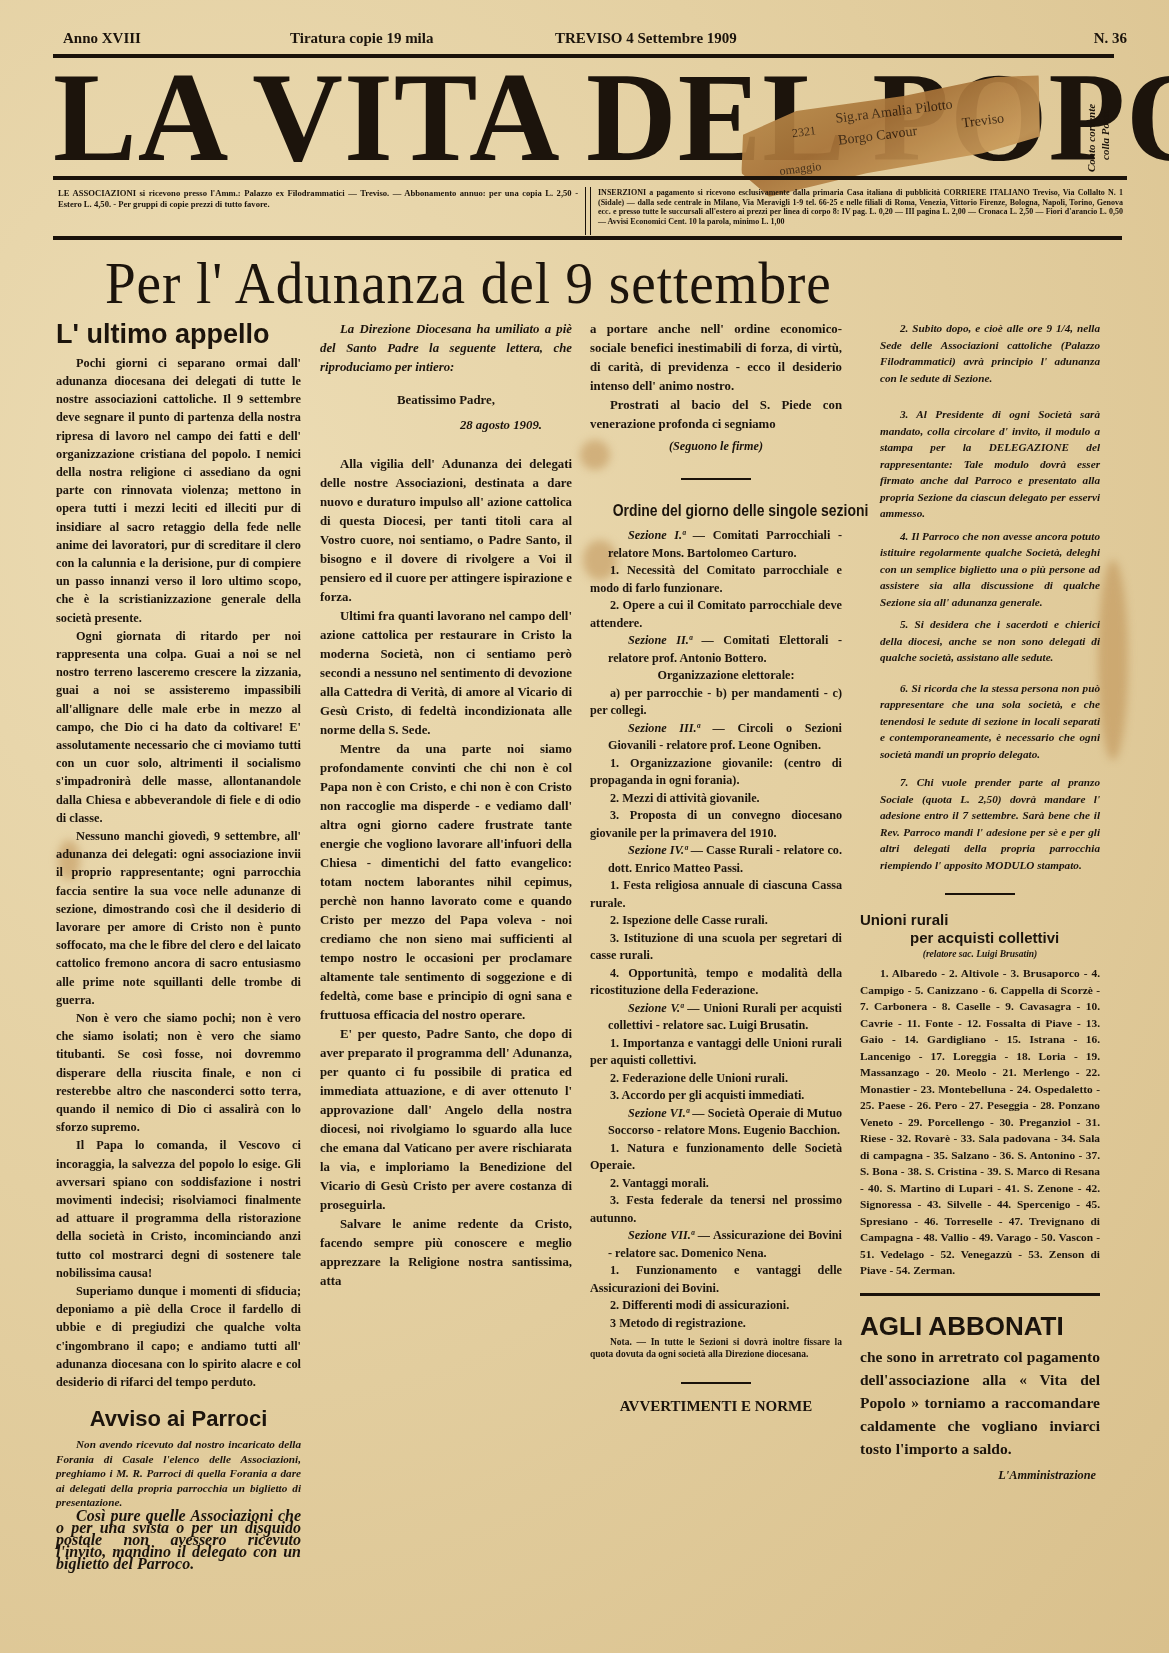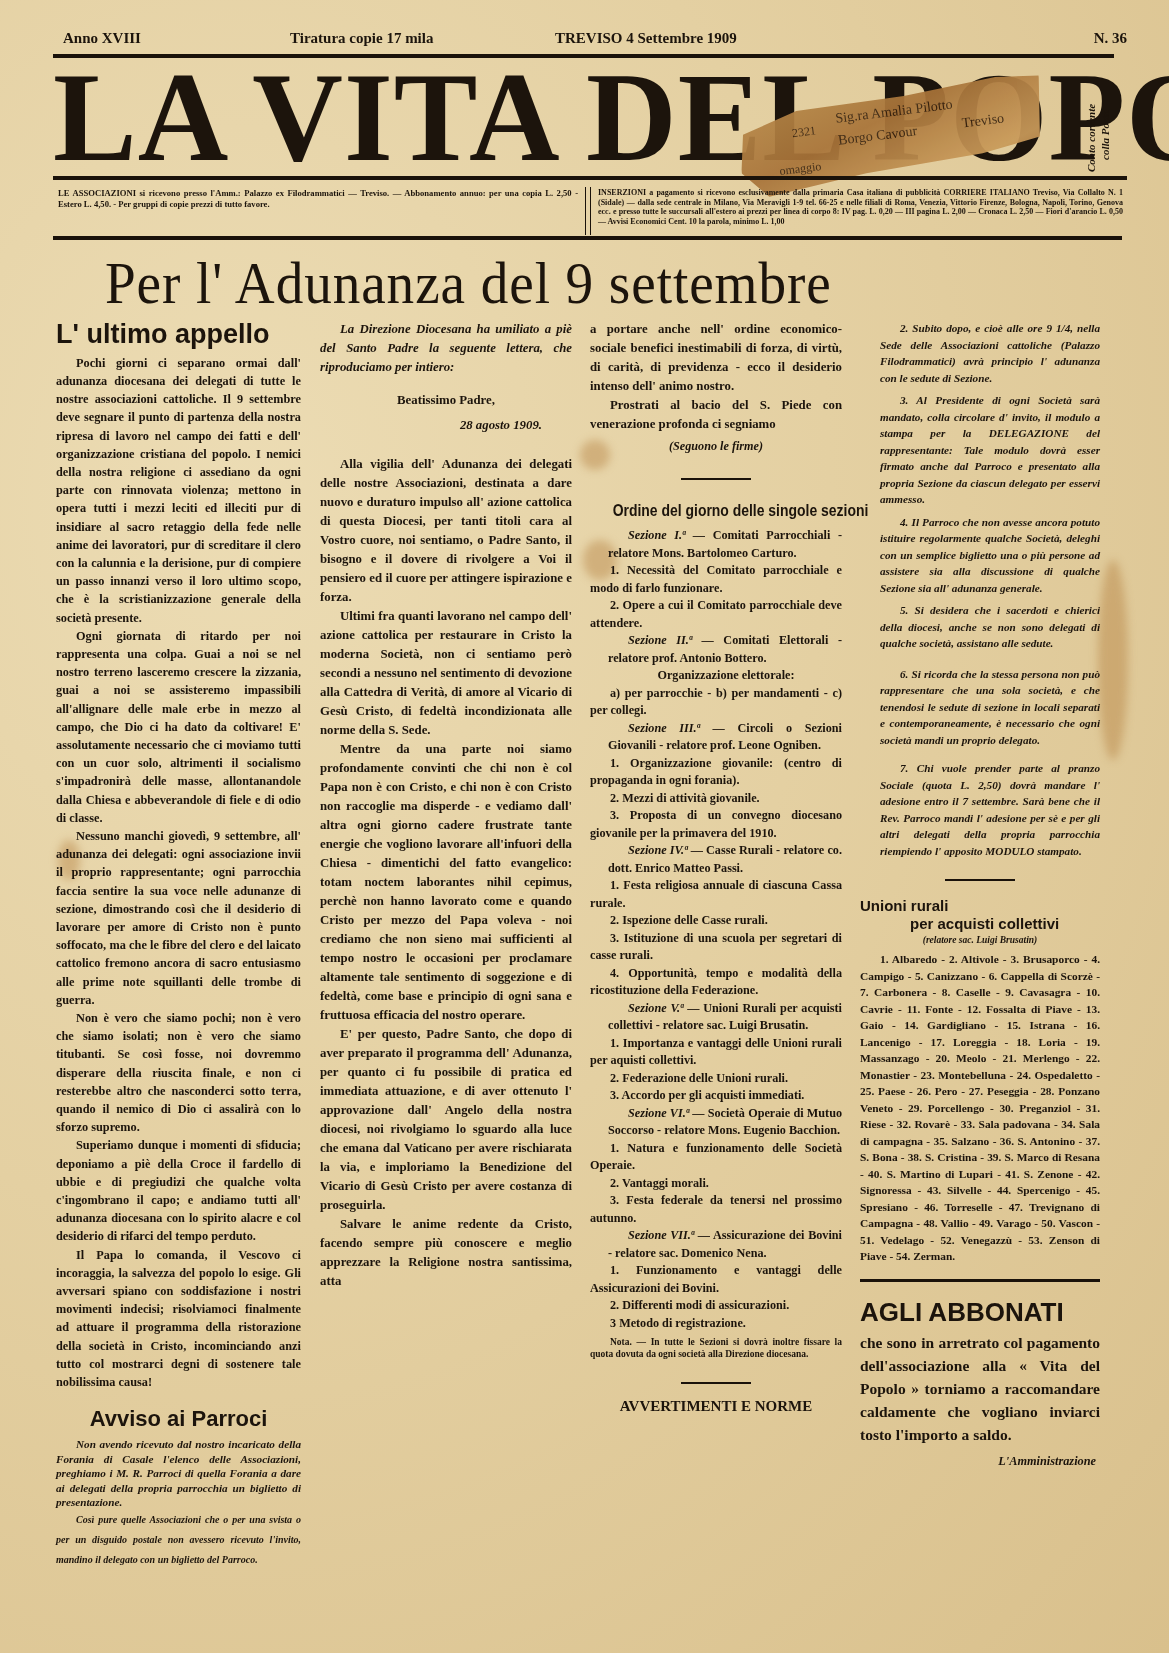--- a/index.html
+++ b/index.html
@@ -72,21 +72,21 @@
 
 <div class="page">
 
   <div class="stain" style="left:50px;top:840px;width:22px;height:40px;"></div>
   <div class="stain" style="left:572px;top:440px;width:30px;height:30px;"></div>
   <div class="stain" style="left:575px;top:540px;width:34px;height:40px;"></div>
   <div class="stain" style="left:1090px;top:560px;width:30px;height:200px;"></div>
 
   <div class="topline">
     <span style="left:0;">Anno XVIII</span>
-    <span style="left:227px;">Tiratura copie 17 mila</span>
+    <span style="left:227px;">Tiratura copie 19 mila</span>
     <span style="left:492px;">TREVISO 4 Settembre 1909</span>
     <span style="right:0;">N. 36</span>
   </div>
   <div class="rule-thick" style="top:54px;height:4px;"></div>
 
   <div class="masthead">LA VITA DEL POPOLO</div>
 
   <div class="label-stamp">
     <span style="left:55px;top:26px;font-size:12px;">2321</span>
     <span style="left:100px;top:16px;">Sig.ra Amalia Pilotto</span>
@@ -109,25 +109,25 @@
   <div class="rule-thick" style="top:236px;height:4px;right:55px;"></div>
 
   <div class="big-headline">Per l' Adunanza del 9 settembre</div>
 
   <div class="col" style="left:48px;width:245px;">
     <h2 class="sec-title" style="font-size:27px;margin-bottom:4px;">L' ultimo appello</h2>
     <p>Pochi giorni ci separano ormai dall' adunanza diocesana dei delegati di tutte le nostre associazioni cattoliche. Il 9 settembre deve segnare il punto di partenza della nostra ripresa di lavoro nel campo dei fatti e dell' organizzazione cristiana del popolo. I nemici della nostra religione ci assediano da ogni parte con rinnovata violenza; mettono in opera tutti i mezzi leciti ed illeciti pur di insidiare al sacro retaggio della fede nelle anime dei lavoratori, pur di screditare il clero con la calunnia e la derisione, pur di compiere un passo innanzi verso il loro ultimo scopo, che è la scristianizzazione generale della società presente.</p>
     <p>Ogni giornata di ritardo per noi rappresenta una colpa. Guai a noi se nel nostro terreno lasceremo crescere la zizzania, guai a noi se assisteremo impassibili all'allignare delle male erbe in mezzo al campo, che Dio ci ha dato da coltivare! E' assolutamente necessario che ci moviamo tutti con un cuor solo, altrimenti il socialismo s'impadronirà delle masse, allontanandole dalla Chiesa e abbeverandole di fiele e di odio di classe.</p>
     <p>Nessuno manchi giovedì, 9 settembre, all' adunanza dei delegati: ogni associazione invii il proprio rappresentante; ogni parrocchia faccia sentire la sua voce nelle adunanze di sezione, dimostrando così che il desiderio di lavorare per amore di Cristo non è punto soffocato, ma che le fibre del clero e del laicato cattolico fremono ancora di sacro entusiasmo alle prime note squillanti delle trombe di guerra.</p>
     <p>Non è vero che siamo pochi; non è vero che siamo isolati; non è vero che siamo titubanti. Se così fosse, noi dovremmo disperare della riuscita finale, e non ci resterebbe altro che nasconderci sotto terra, quando il nemico di Dio ci assalirà con lo sforzo supremo.</p>
+    <p>Il Papa lo comanda, il Vescovo ci incoraggia, la salvezza del popolo lo esige. Gli avversari spiano con soddisfazione i nostri movimenti indecisi; risolviamoci finalmente ad attuare il programma della ristorazione della società in Cristo, incominciando anzi tutto col mostrarci degni di sostenere tale nobilissima causa!</p>
     <p>Superiamo dunque i momenti di sfiducia; deponiamo a piè della Croce il fardello di ubbie e di pregiudizi che qualche volta c'ingombrano il capo; e andiamo tutti all' adunanza diocesana con lo spirito alacre e col desiderio di rifarci del tempo perduto.</p>
-    <p>Il Papa lo comanda, il Vescovo ci incoraggia, la salvezza del popolo lo esige. Gli avversari spiano con soddisfazione i nostri movimenti indecisi; risolviamoci finalmente ad attuare il programma della ristorazione della società in Cristo, incominciando anzi tutto col mostrarci degni di sostenere tale nobilissima causa!</p>
     <h3 class="sec-title center" style="font-size:22px;margin:16px 0 6px;">Avviso ai Parroci</h3>
     <p class="italic" style="font-size:11.2px;line-height:14.5px;">Non avendo ricevuto dal nostro incaricato della Forania di Casale l'elenco delle Associazioni, preghiamo i M. R. Parroci di quella Forania a dare ai delegati della propria parrocchia un biglietto di presentazione.</p>
-    <p class="italic" style="font-size:10px;line-height:20px;">Così pure quelle Associazioni che o per una svista o per un disguido postale non avessero ricevuto l'invito, mandino il delegato con un biglietto del Parroco.</p>
+    <p class="italic" style="font-size:16px;line-height:12px;">Così pure quelle Associazioni che o per una svista o per un disguido postale non avessero ricevuto l'invito, mandino il delegato con un biglietto del Parroco.</p>
   </div>
 
   <div class="col" style="left:312px;width:252px;font-size:12.8px;line-height:19px;">
     <p class="italic" style="margin-bottom:14px;">La Direzione Diocesana ha umiliato a piè del Santo Padre la seguente lettera, che riproduciamo per intiero:</p>
     <p class="center noindent" style="margin-bottom:6px;">Beatissimo Padre,</p>
     <p class="italic noindent" style="text-align:right;margin-right:30px;margin-bottom:20px;">28 agosto 1909.</p>
     <p>Alla vigilia dell' Adunanza dei delegati delle nostre Associazioni, destinata a dare nuovo e duraturo impulso all' azione cattolica di questa Diocesi, per tanti titoli cara al Vostro cuore, noi sentiamo, o Padre Santo, il bisogno e il dovere di rivolgere a Voi il pensiero ed il cuore per attingere ispirazione e forza.</p>
     <p>Ultimi fra quanti lavorano nel campo dell' azione cattolica per restaurare in Cristo la moderna Società, non ci sentiamo però secondi a nessuno nel sentimento di devozione alla Cattedra di Verità, di amore al Vicario di Gesù Cristo, di fedeltà incondizionata alle norme della S. Sede.</p>
     <p>Mentre da una parte noi siamo profondamente convinti che chi non è col Papa non è con Cristo, e chi non è con Cristo non raccoglie ma disperde - e vediamo dall' altra ogni giorno cadere frustrate tante energie che vogliono lavorare all'infuori della Chiesa - dimentichi del fatto evangelico: totam noctem laborantes nihil cepimus, perchè non hanno lavorato come e quando Cristo per mezzo del Papa voleva - noi crediamo che non sieno mai sufficienti al tempo nostro le occasioni per proclamare altamente tale sentimento di soggezione e di fedeltà, come base e principio di ogni sana e fruttuosa efficacia del nostro operare.</p>
     <p>E' per questo, Padre Santo, che dopo di aver preparato il programma dell' Adunanza, per quanto ci fu possibile di pratica ed immediata attuazione, e di aver ottenuto l' approvazione dall' Angelo della nostra diocesi, noi rivolgiamo lo sguardo alla luce che emana dal Vaticano per avere rischiarata la via, e imploriamo la Benedizione del Vicario di Gesù Cristo per avere costanza di proseguirla.</p>
@@ -181,21 +181,21 @@
       <p class="sez-sub">1. Funzionamento e vantaggi delle Assicurazioni dei Bovini.</p>
       <p class="sez-sub">2. Differenti modi di assicurazioni.</p>
       <p class="sez-sub">3 Metodo di registrazione.</p>
     </div>
     <p style="font-size:9.5px;line-height:12px;margin-top:4px;">Nota. — In tutte le Sezioni si dovrà inoltre fissare la quota dovuta da ogni società alla Direzione diocesana.</p>
     <div class="small-rule" style="margin:22px auto 14px;"></div>
     <h3 class="center" style="margin:0 0 10px;font-family:'Liberation Serif',serif;font-size:15px;">AVVERTIMENTI E NORME</h3>
   </div>
 
   <div class="col" style="left:852px;width:240px;">
-    <p class="item" style="margin-bottom:6px;">2. Subito dopo, e cioè alle ore 9 1/4, nella Sede delle Associazioni cattoliche (Palazzo Filodrammatici) avrà principio l' adunanza con le sedute di Sezione.</p>
+    <p class="item" style="margin-bottom:20px;">2. Subito dopo, e cioè alle ore 9 1/4, nella Sede delle Associazioni cattoliche (Palazzo Filodrammatici) avrà principio l' adunanza con le sedute di Sezione.</p>
     <p class="item" style="margin-bottom:6px;">3. Al Presidente di ogni Società sarà mandato, colla circolare d' invito, il modulo a stampa per la DELEGAZIONE del rappresentante: Tale modulo dovrà esser firmato anche dal Parroco e presentato alla propria Sezione da ciascun delegato per esservi ammesso.</p>
     <p class="item" style="margin-bottom:6px;">4. Il Parroco che non avesse ancora potuto istituire regolarmente qualche Società, deleghi con un semplice biglietto una o più persone ad assistere sia alla discussione di qualche Sezione sia all' adunanza generale.</p>
     <p class="item" style="margin-bottom:14px;">5. Si desidera che i sacerdoti e chierici della diocesi, anche se non sono delegati di qualche società, assistano alle sedute.</p>
     <p class="item" style="margin-bottom:12px;">6. Si ricorda che la stessa persona non può rappresentare che una sola società, e che tenendosi le sedute di sezione in locali separati e contemporaneamente, è necessario che ogni società mandi un proprio delegato.</p>
     <p class="item" style="">7. Chi vuole prender parte al pranzo Sociale (quota L. 2,50) dovrà mandare l' adesione entro il 7 settembre. Sarà bene che il Rev. Parroco mandi l' adesione per sè e per gli altri delegati della propria parrocchia riempiendo l' apposito MODULO stampato.</p>
     <div class="small-rule" style="margin:20px auto 16px;"></div>
     <h3 style="margin:0;font-family:'Liberation Sans',sans-serif;font-size:15px;">Unioni rurali</h3>
     <h3 style="margin:0 0 0 50px;font-family:'Liberation Sans',sans-serif;font-size:15px;">per acquisti collettivi</h3>
     <p class="center italic noindent" style="font-size:9.5px;line-height:14px;margin-bottom:4px;text-align:center;">(relatore sac. Luigi Brusatin)</p>
     <p style="font-size:11.4px;line-height:16.5px;">1. Albaredo - 2. Altivole - 3. Brusaporco - 4. Campigo - 5. Canizzano - 6. Cappella di Scorzè - 7. Carbonera - 8. Caselle - 9. Cavasagra - 10. Cavrie - 11. Fonte - 12. Fossalta di Piave - 13. Gaio - 14. Gardigliano - 15. Istrana - 16. Lancenigo - 17. Loreggia - 18. Loria - 19. Massanzago - 20. Meolo - 21. Merlengo - 22. Monastier - 23. Montebelluna - 24. Ospedaletto - 25. Paese - 26. Pero - 27. Peseggia - 28. Ponzano Veneto - 29. Porcellengo - 30. Preganziol - 31. Riese - 32. Rovarè - 33. Sala padovana - 34. Sala di campagna - 35. Salzano - 36. S. Antonino - 37. S. Bona - 38. S. Cristina - 39. S. Marco di Resana - 40. S. Martino di Lupari - 41. S. Zenone - 42. Signoressa - 43. Silvelle - 44. Spercenigo - 45. Spresiano - 46. Torreselle - 47. Trevignano di Campagna - 48. Vallio - 49. Varago - 50. Vascon - 51. Vedelago - 52. Venegazzù - 53. Zenson di Piave - 54. Zerman.</p>

